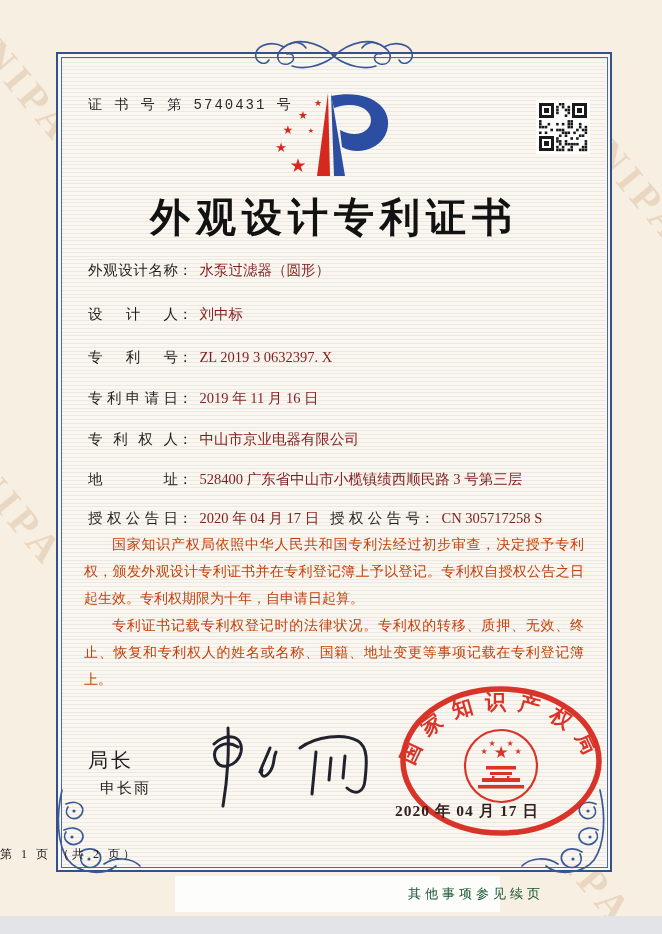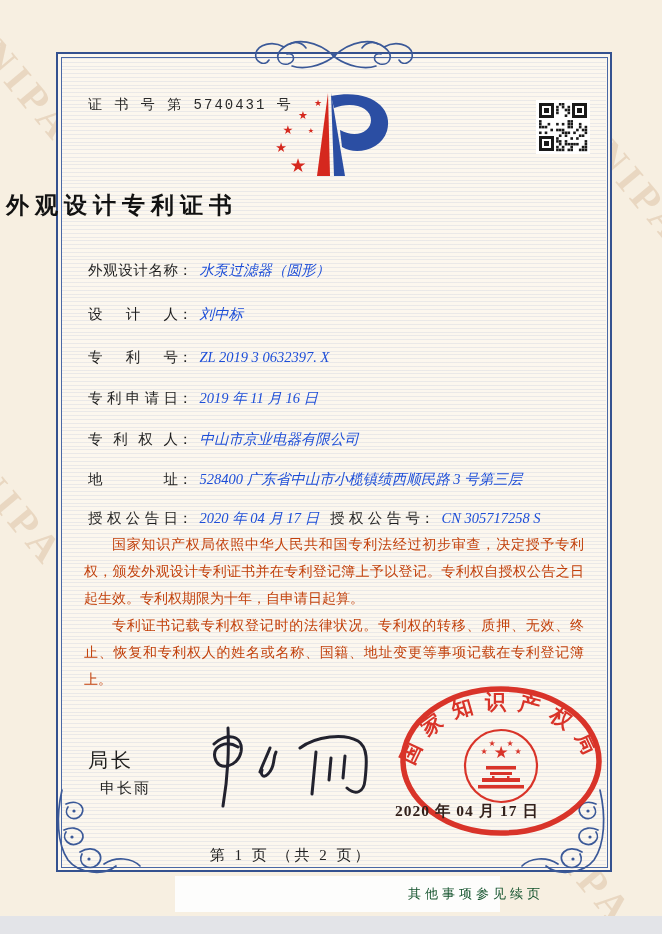--- a/index.html
+++ b/index.html
@@ -27,50 +27,50 @@
   }
   .guilloche{
     position:absolute;left:4px;top:4px;right:4px;bottom:4px;
     background:repeating-linear-gradient(180deg,
       rgba(125,145,195,0.14) 0px, rgba(125,145,195,0.14) 0.9px,
       rgba(125,145,195,0.0) 0.9px, rgba(125,145,195,0.0) 3.8px);
   }
   
   .cert-no{position:absolute;left:88px;top:96px;font-size:14px;letter-spacing:2px;color:#2a2a2a;font-family:Liberation Mono, monospace;}
   .title{
-    position:absolute;left:0;top:190px;width:662px;
-    font-size:23px;font-weight:bold;letter-spacing:6px;color:#121212;text-indent:6px;
+    position:absolute;left:0;top:190px;width:662px;text-align:center;
+    font-size:40px;font-weight:bold;letter-spacing:6px;color:#121212;text-indent:6px;
   }
   
   .field-row{position:absolute;left:88px;font-size:14.5px;white-space:nowrap;}
   .f-label{
     display:inline-block;width:90px;text-align:justify;text-align-last:justify;
     color:#1f1f1f;vertical-align:bottom;
   }
   .f-colon{color:#1f1f1f;}
-  .f-value{margin-left:7px;color:#1d4ed8;font-style:italic;}
+  .f-value{margin-left:7px;color:#7f1d1d;}
   .grant-no-group{position:absolute;left:242px;top:0;white-space:nowrap;}
   
   .body-text{
     position:absolute;left:84px;top:531px;width:500px;
     font-size:14px;line-height:27px;text-align:justify;color:#c2410c;
   }
   .body-text p{margin:0;text-indent:2em;}
   
   .sig-title{position:absolute;left:88px;top:747px;font-size:20px;letter-spacing:3px;}
   .sig-name{position:absolute;left:100px;top:779px;font-size:15px;letter-spacing:2px;}
   
   .seal-date{
     position:absolute;left:372px;top:801px;width:190px;text-align:center;
     font-size:15.5px;font-weight:bold;color:#32211c;letter-spacing:1px;white-space:nowrap;
   }
   
   .page-info{
-    position:absolute;left:0;top:846px;width:582px;text-align:center;
-    font-size:15px;letter-spacing:3px;color:#222;
+    position:absolute;left:0;top:846px;width:582px;text-align:left;
+    font-size:12px;letter-spacing:3px;color:#222;
   }
   .cont-strip{
     position:absolute;left:175px;top:876px;width:325px;height:36px;background:#fdfdfc;
   }
   .cont-note{
     position:absolute;left:0;top:9px;width:100%;text-align:right;
     font-size:13px;letter-spacing:4px;color:#14532d;padding-left:44px;
   }
   .bottom-band{position:absolute;left:0;top:916px;width:662px;height:18px;background:#e3e4e8;}
   svg{display:block;}

